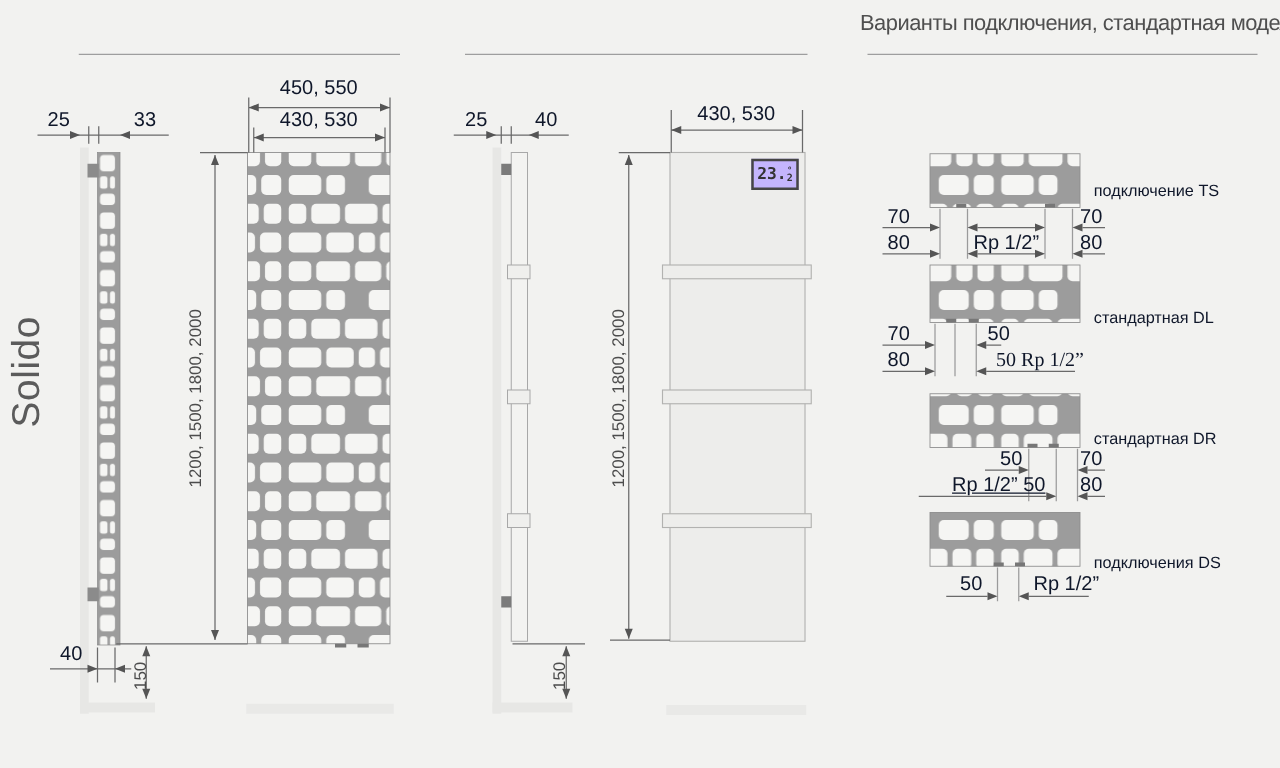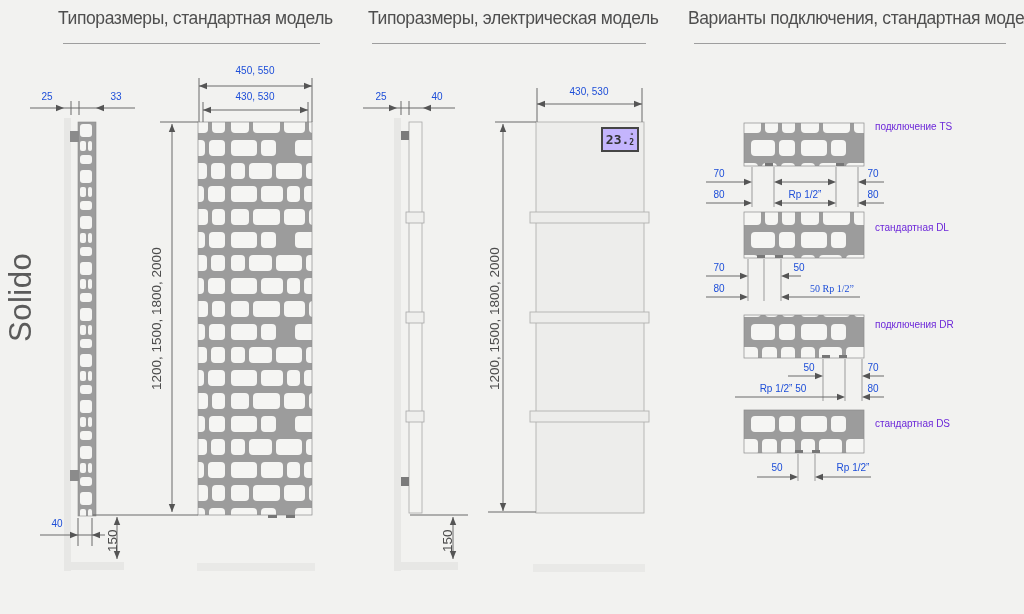--- a/index.html
+++ b/index.html
@@ -10,31 +10,31 @@
     color:#4a4a4a;
   }
   svg{position:absolute;left:0;top:0;}
   .abs{position:absolute;}
   .title{
     font-size:17.5px;letter-spacing:-0.4px;color:#4f4f4f;
     text-align:center;white-space:nowrap;
   }
   .rule{height:1px;background:#9e9e9e;}
   .dim{
-    font-size:10px;color:#1d4ed8;text-align:center;white-space:nowrap;
+    font-size:16px;color:#0f172a;text-align:center;white-space:nowrap;
     line-height:14px;
   }
   .vtext{
     position:absolute;white-space:nowrap;font-size:13.5px;color:#4c4c4c;
     transform-origin:0 0;transform:rotate(-90deg);line-height:14px;
   }
   .brand{
     font-size:31px;color:#5b5b5b;letter-spacing:0.5px;
   }
-  .conn-label{font-size:10px;color:#6d28d9;white-space:nowrap;}
+  .conn-label{font-size:13px;color:#0f172a;white-space:nowrap;margin-top:24px;}
   .lcd{
     box-sizing:border-box;border:2px solid #454545;background:#c4b5fd;
     display:flex;align-items:center;justify-content:center;
     font-family:"DejaVu Sans Mono", monospace;font-weight:bold;color:#333;
   }
   .lcd-main{font-size:13px;line-height:13px;}
   .lcd-col{display:flex;flex-direction:column;align-items:center;}
   .lcd-sup{font-size:7px;line-height:6px;}
   .lcd-sub{font-size:8px;line-height:8px;}
 </style>
@@ -161,31 +161,29 @@
              M752 203 l-8 -3.2 v6.4 Z M774 203 l8 -3.2 v6.4 Z M836 203 l-8 -3.2 v6.4 Z M858 203 l8 -3.2 v6.4 Z
              M748 276 l-8 -3.2 v6.4 Z M781 276 l8 -3.2 v6.4 Z
              M748 297 l-8 -3.2 v6.4 Z M781 297 l8 -3.2 v6.4 Z
              M823 376 l-8 -3.2 v6.4 Z M862 376 l8 -3.2 v6.4 Z
              M845 397 l-8 -3.2 v6.4 Z M862 397 l8 -3.2 v6.4 Z
              M798 477 l-8 -3.2 v6.4 Z M815 477 l8 -3.2 v6.4 Z"></path>
   </svg>
 
   <div class="vtext brand" style="left:14px;top:342px;">Solido</div>
 
-  <div class="abs title" style="left:58px;top:8px;width:264px;">Типоразмеры, стандартная модель</div>
   <div class="abs rule" style="left:63px;top:43px;width:257px;"></div>
   <div class="abs dim" style="left:34px;top:90px;width:26px;">25</div>
   <div class="abs dim" style="left:103px;top:90px;width:26px;">33</div>
   <div class="abs dim" style="left:198px;top:64px;width:114px;">450, 550</div>
   <div class="abs dim" style="left:200px;top:90px;width:110px;">430, 530</div>
   <div class="vtext" style="left:150px;top:390px;">1200, 1500, 1800, 2000</div>
   <div class="abs dim" style="left:44px;top:517px;width:26px;">40</div>
   <div class="vtext" style="left:106px;top:552px;">150</div>
 
-  <div class="abs title" style="left:368px;top:8px;width:280px;">Типоразмеры, электрическая модель</div>
   <div class="abs rule" style="left:372px;top:43px;width:274px;"></div>
   <div class="abs dim" style="left:368px;top:90px;width:26px;">25</div>
   <div class="abs dim" style="left:424px;top:90px;width:26px;">40</div>
   <div class="abs dim" style="left:534px;top:85px;width:110px;">430, 530</div>
   <div class="vtext" style="left:488px;top:390px;">1200, 1500, 1800, 2000</div>
   <div class="vtext" style="left:441px;top:552px;">150</div>
   <div class="abs lcd" style="left:601px;top:127px;width:38px;height:25px;">
     <span class="lcd-main">23.</span>
     <span class="lcd-col">
       <span class="lcd-sup">°</span>
@@ -202,23 +200,23 @@
   <div class="abs dim" style="left:704px;top:188px;width:30px;">80</div>
   <div class="abs dim" style="left:772px;top:188px;width:66px;">Rp 1/2”</div>
   <div class="abs dim" style="left:858px;top:188px;width:30px;">80</div>
 
   <div class="abs conn-label" style="left:875px;top:222px;">стандартная DL</div>
   <div class="abs dim" style="left:704px;top:261px;width:30px;">70</div>
   <div class="abs dim" style="left:784px;top:261px;width:30px;">50</div>
   <div class="abs dim" style="left:704px;top:282px;width:30px;">80</div>
   <div class="abs dim" style="left:793px;top:282px;width:78px;font-family:Liberation Serif, serif;">50 Rp 1/2”</div>
 
-  <div class="abs conn-label" style="left:875px;top:319px;">подключения DR</div>
+  <div class="abs conn-label" style="left:875px;top:319px;">стандартная DR</div>
   <div class="abs dim" style="left:794px;top:361px;width:30px;">50</div>
   <div class="abs dim" style="left:858px;top:361px;width:30px;">70</div>
-  <div class="abs dim" style="left:740px;top:382px;width:86px;">Rp 1/2” 50</div>
+  <div class="abs dim" style="left:756px;top:382px;width:86px;text-decoration:underline;">Rp 1/2” 50</div>
   <div class="abs dim" style="left:858px;top:382px;width:30px;">80</div>
 
-  <div class="abs conn-label" style="left:875px;top:418px;">стандартная DS</div>
+  <div class="abs conn-label" style="left:875px;top:418px;">подключения DS</div>
   <div class="abs dim" style="left:762px;top:461px;width:30px;">50</div>
   <div class="abs dim" style="left:824px;top:461px;width:58px;">Rp 1/2”</div>
 
 </div>
 
 </body></html>

